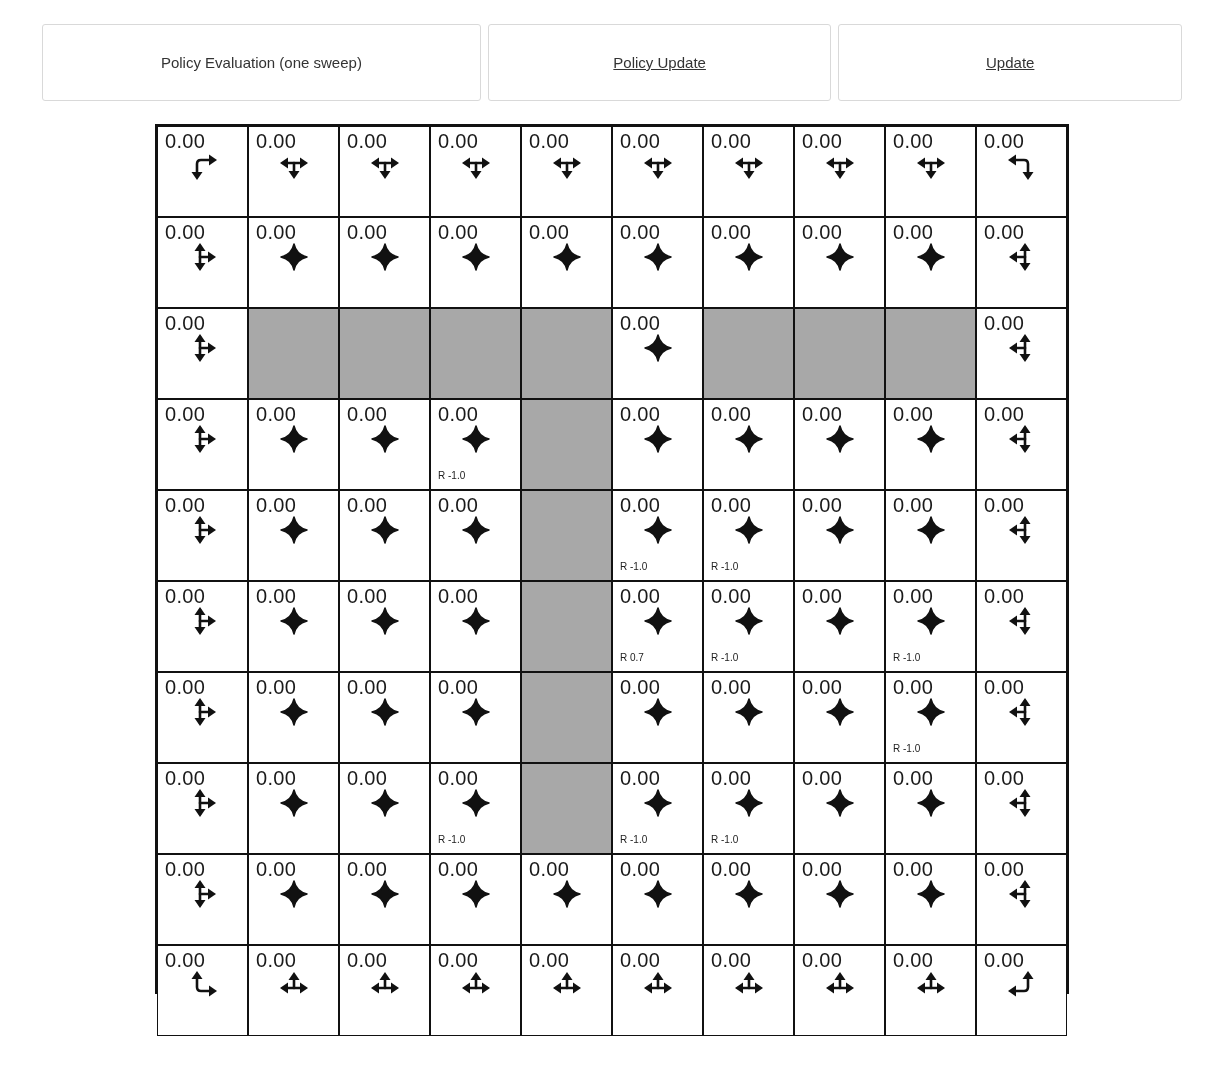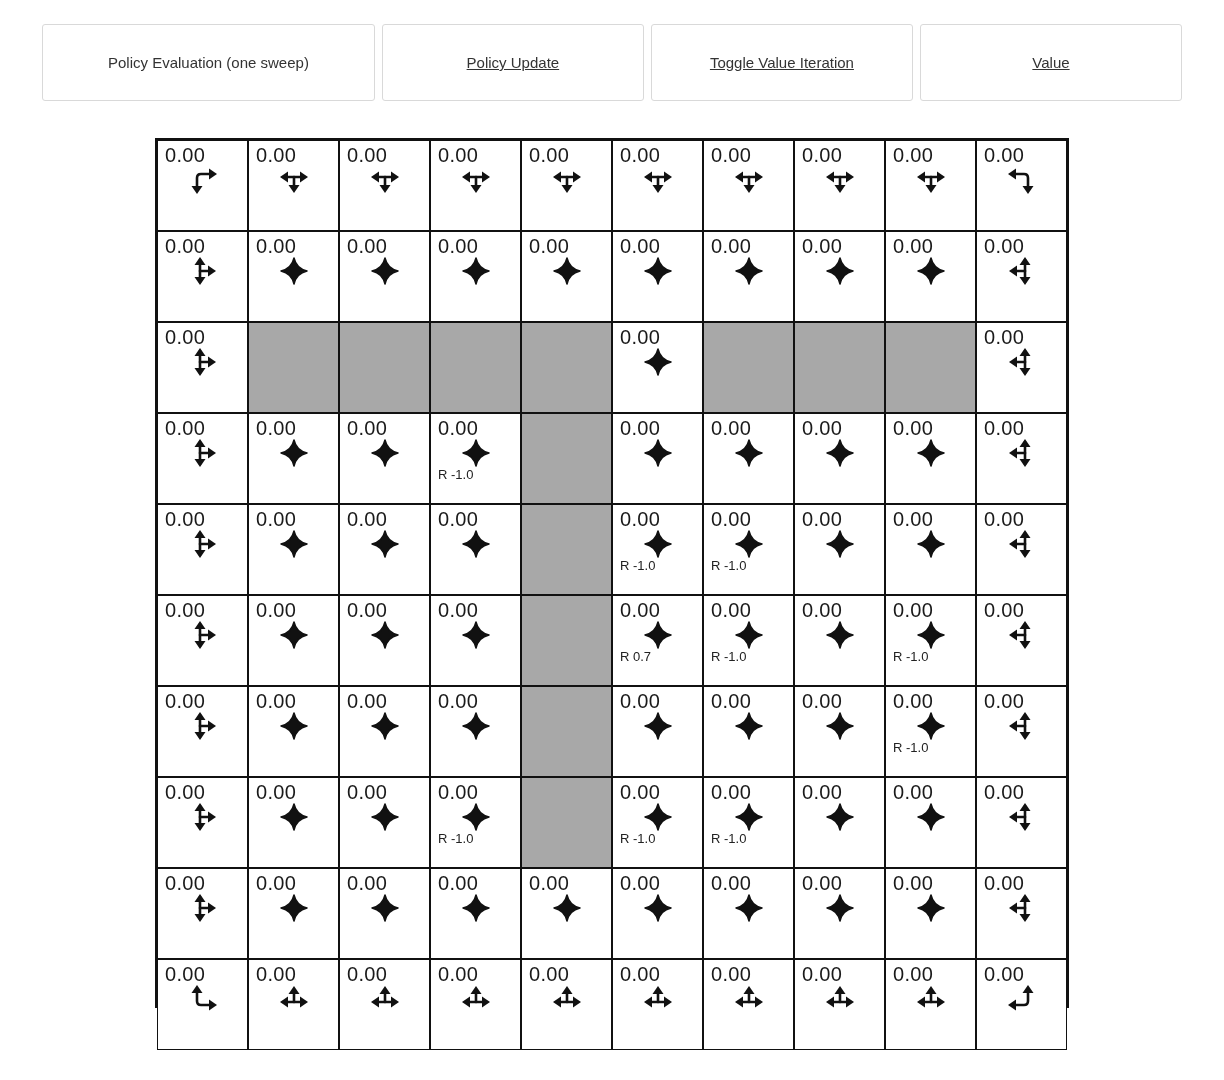--- a/index.html
+++ b/index.html
@@ -14,49 +14,48 @@
   .btn{
     height:77px;background:#ffffff;border:1px solid #d9d9d9;border-radius:3px;
     font-family:"Liberation Sans", sans-serif;
     font-size:15px;color:#333333;
     display:flex;align-items:center;justify-content:center;
     cursor:pointer;padding:0 12px;
   }
   .btn.wide{flex:1.3;}
   .btn.norm{flex:1;text-decoration:underline;}
   .grid{
-    width:914px;height:870px;margin:37px auto 0 auto;
+    width:914px;height:870px;margin:23px auto 0 auto;
     display:grid;grid-template-columns:repeat(10,1fr);grid-auto-rows:91px;
     border:2px solid #111111;box-sizing:border-box;
     background:#22c55e;
   }
   .cell{
     position:relative;border:1px solid #111111;box-sizing:border-box;
     background:#ffffff;overflow:hidden;
   }
   .cell .val{
     position:absolute;top:3px;left:7px;
     font-size:20px;color:#1a1a1a;letter-spacing:0.3px;
   }
   .cell svg{
     position:absolute;top:21px;left:50%;transform:translateX(-50%);
   }
   .cell .reward{
-    position:absolute;bottom:21px;left:7px;
-    font-size:13px;color:#222222;
+    position:absolute;bottom:8px;left:7px;
+    font-size:10px;color:#222222;
   }
 </style>
 </head>
 <body>
 
 <div class="toolbar">
   <button class="btn wide">Policy Evaluation (one sweep)</button>
   <button class="btn norm">Policy Update</button>
-  <button class="btn norm">Toggle Value Iteration</button>
-  <button class="btn norm">Value</button>
+  <button class="btn norm">Update</button>
 </div>
 
 <div class="grid" id="grid">
     <div class="cell">
       <div class="val">0.00</div>
       <svg width="36" height="36" viewBox="0 0 36 36" style="stroke:#111111;fill:#111111;stroke-width:2.6;stroke-linecap:round;stroke-linejoin:round">
         <path fill="none" d="M26,12 L16,12 Q12,12 12,16 L12,26"></path>
         <polygon stroke="none" points="32,12 24,6.5 24,17.5"></polygon>
         <polygon stroke="none" points="12,32 6.5,24 17.5,24"></polygon>
       </svg>

